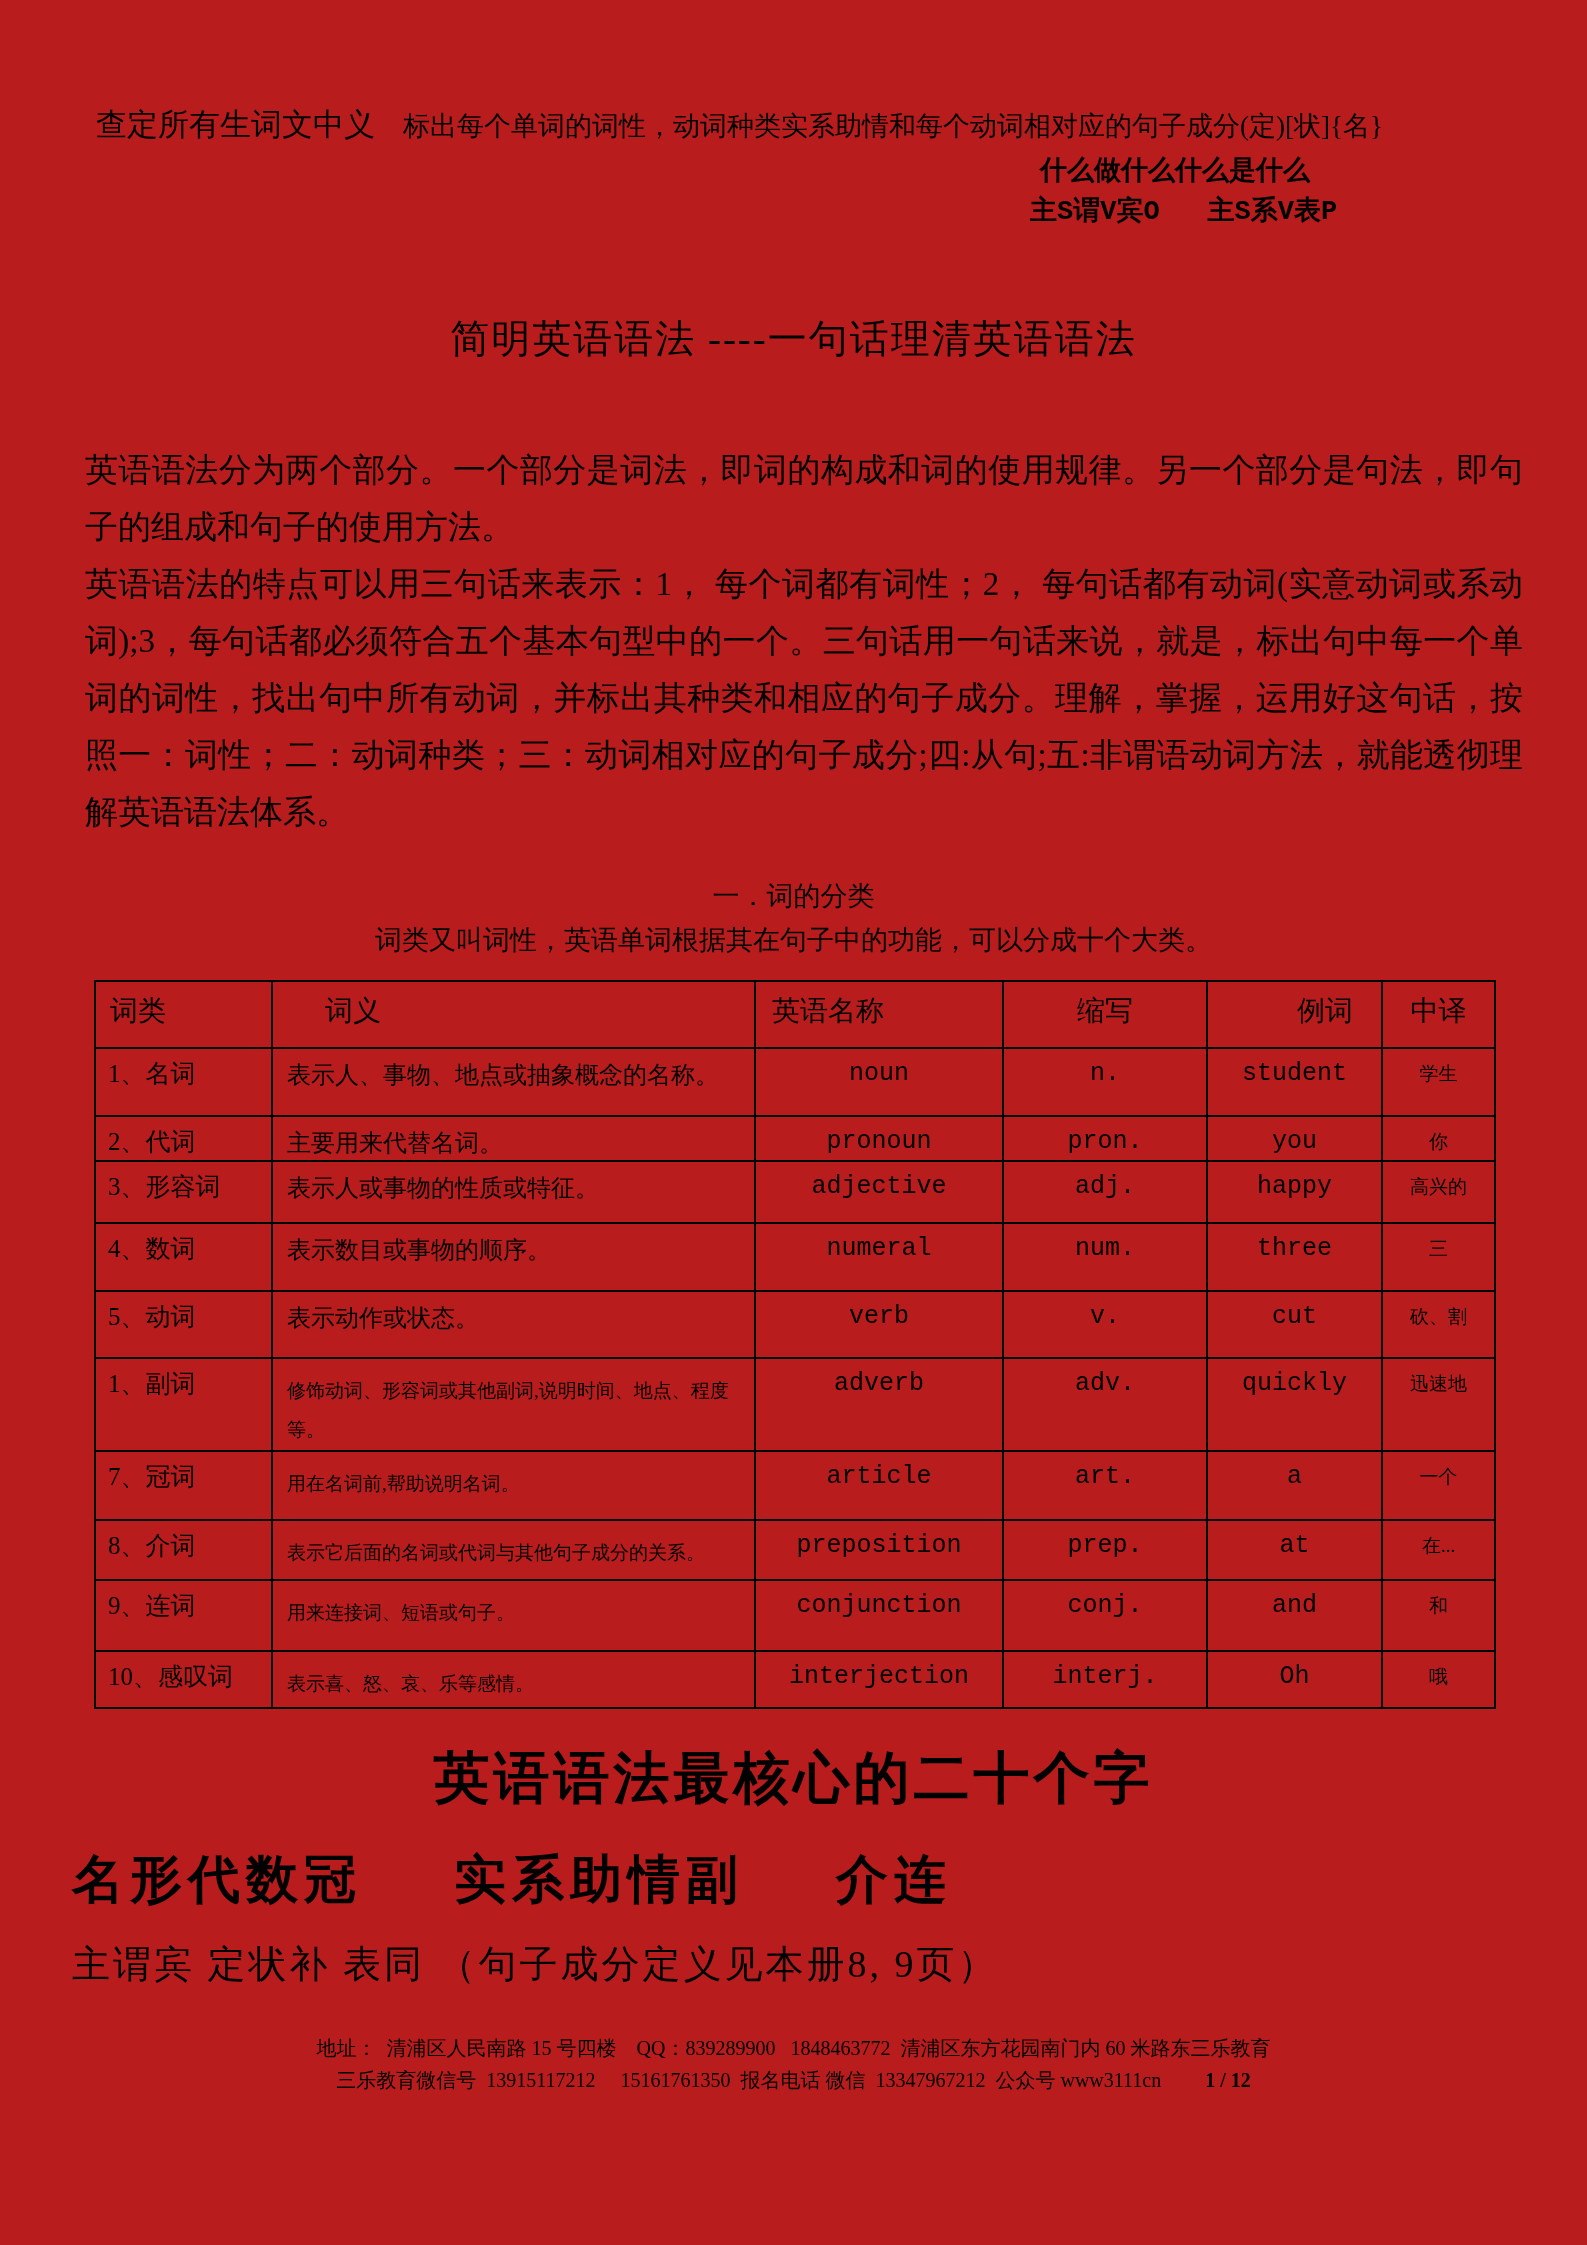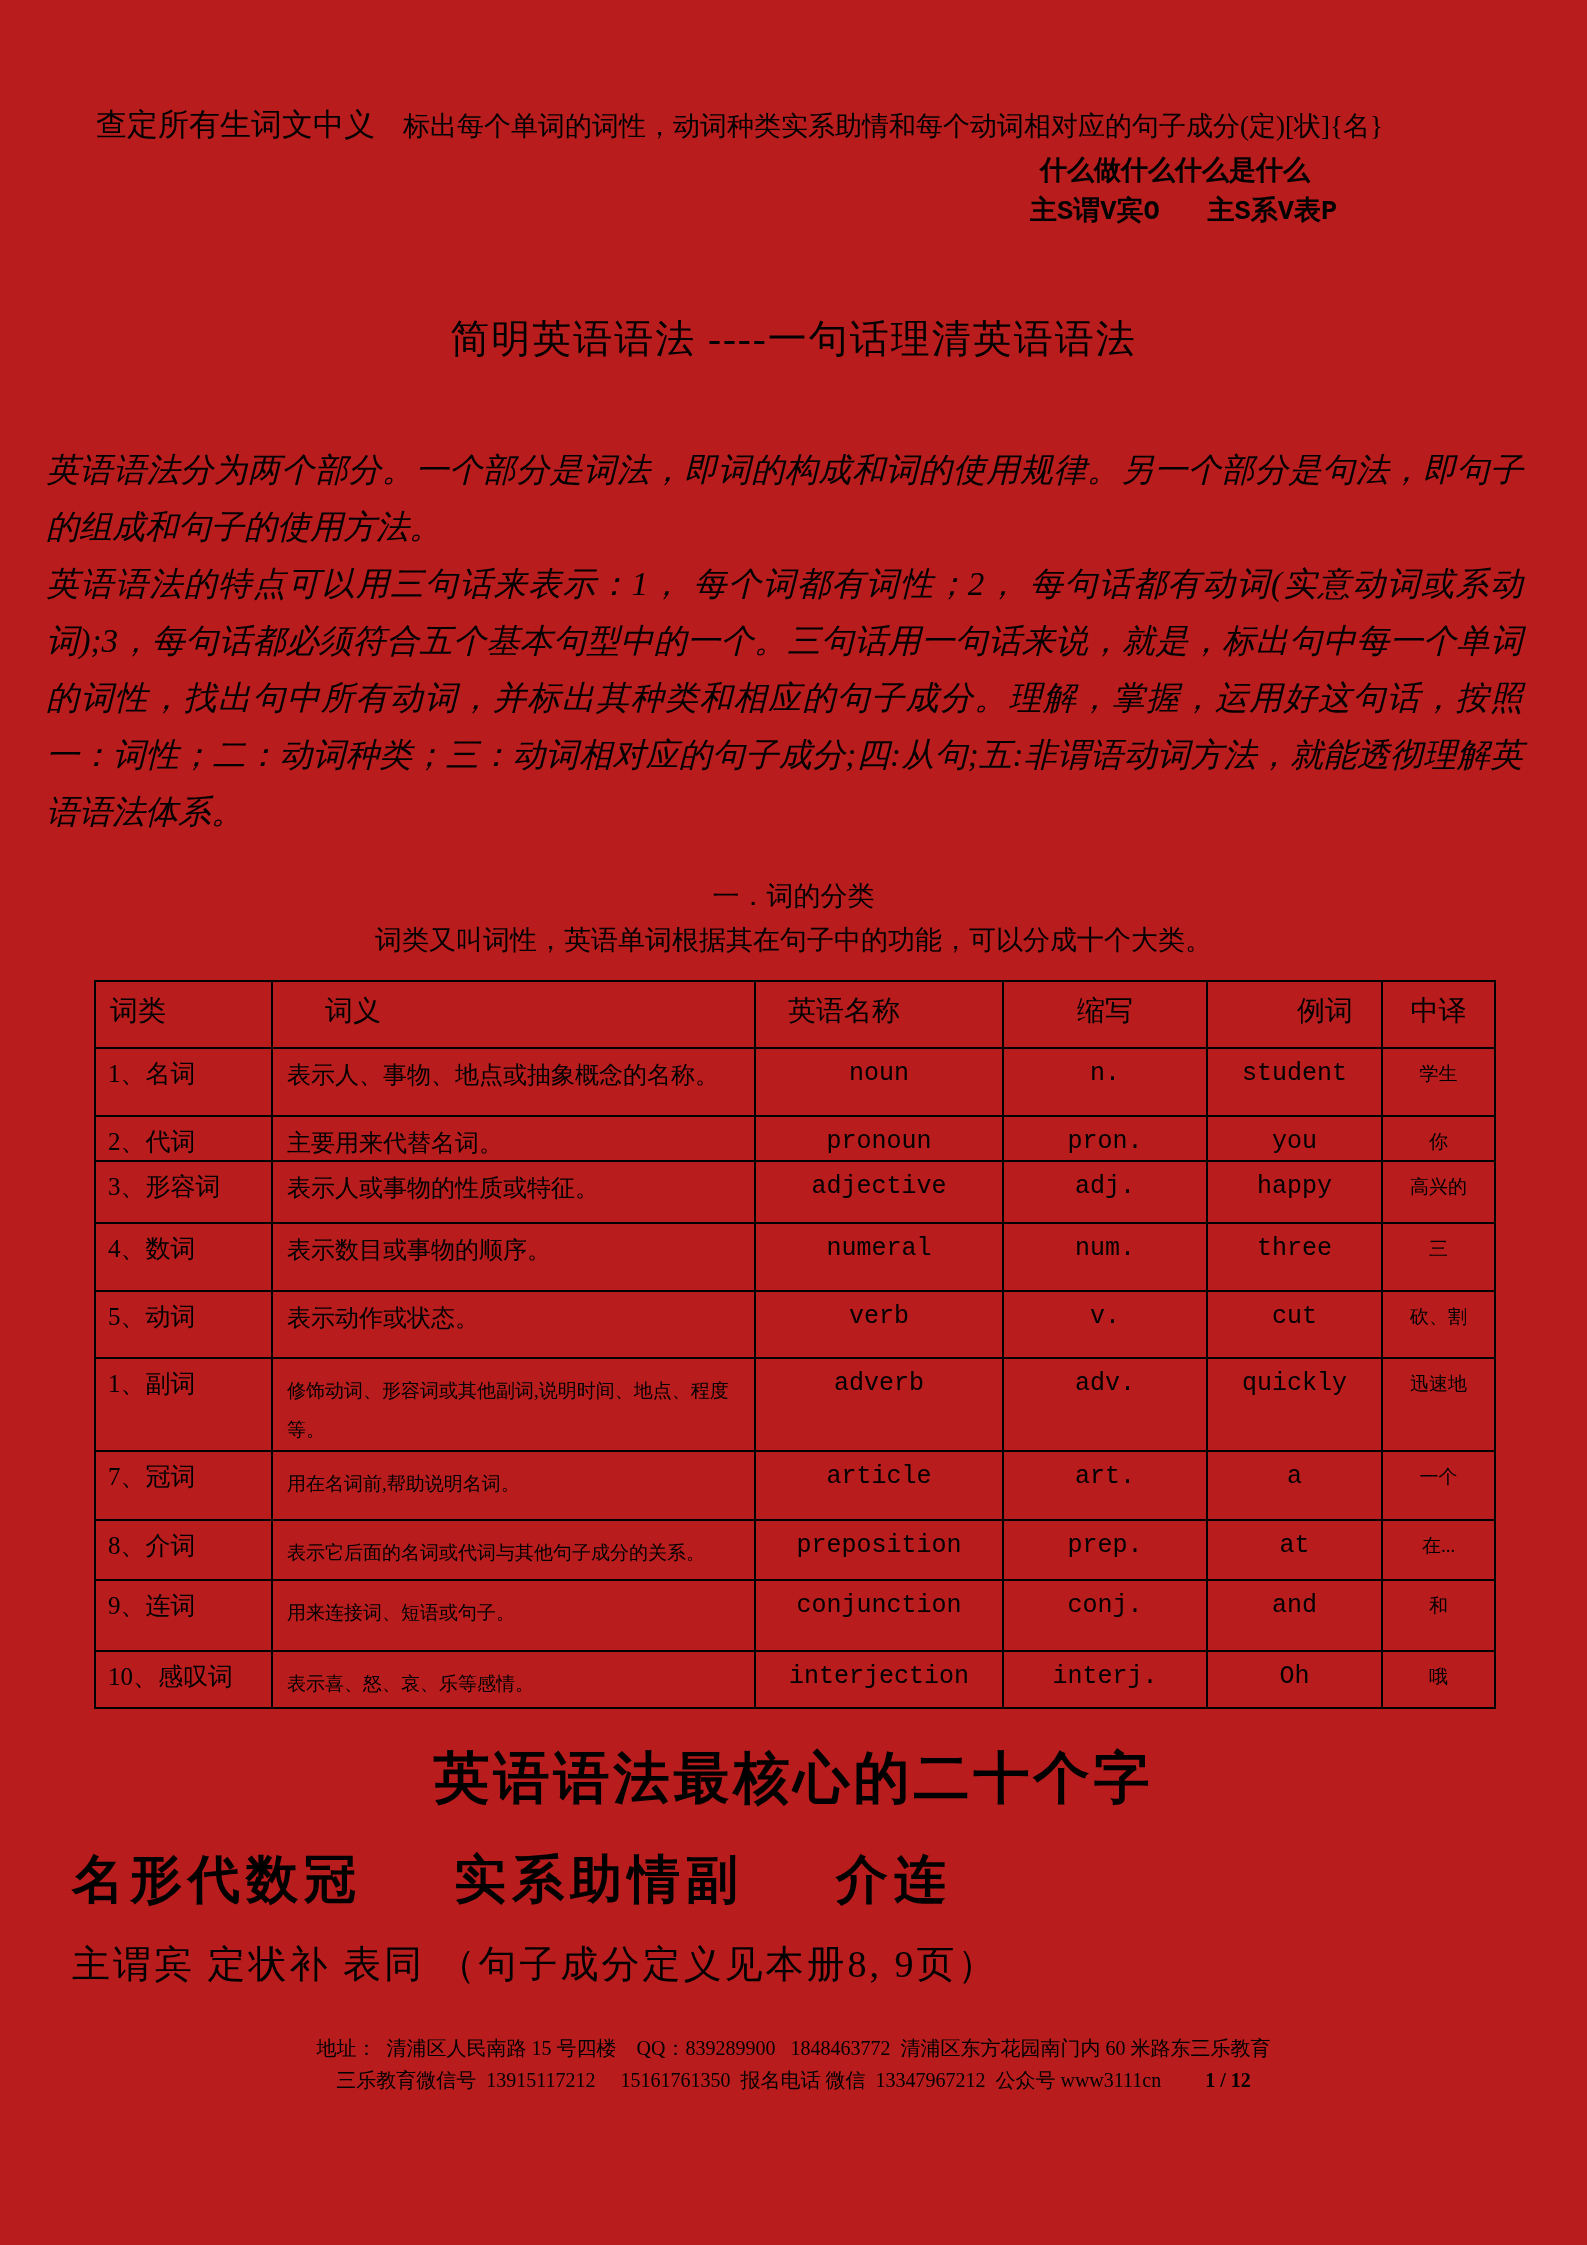--- a/index.html
+++ b/index.html
@@ -11,33 +11,33 @@
   
   .annotation { padding-top:104px; padding-left:96px; }
   .ann-line1 { font-size:27px; white-space:nowrap; }
   .ann-line1 .big { font-size:31px; margin-right:28px; }
   .ann-sub { display:flex; font-weight:bold; font-size:27px; white-space:nowrap; }
   .ann-sub.l2 { margin-left:944px; margin-top:6px; }
   .ann-sub.l3 { margin-left:934px; gap:48px; margin-top:4px;font-family:Liberation Mono, monospace; }
   
   .title { margin:84px 0 0 0; text-align:center; font-weight:normal; font-size:39px; letter-spacing:2px; }
   
-  .body-text { margin:76px 64px 0 46px; font-size:33px; line-height:1.73; text-align:justify;font-style:italic; }
+  .body-text { margin:76px 64px 0 85px; font-size:33px; line-height:1.73; text-align:justify; }
   .body-text p { margin:0; }
   
   .sec-h   { margin-top:36px; text-align:center; font-size:27px; }
   .sec-sub { margin-top:8px;  text-align:center; font-size:27px; }
   
   table { border-collapse:collapse; table-layout:fixed; width:1400px; margin:22px 0 0 94px; }
   th,td { border:2px solid #000; vertical-align:top; box-sizing:border-box; overflow:hidden; }
   thead tr { height:67px; }
   thead th { font-weight:normal; font-size:28px; padding-top:10px; }
   th.c-cls { text-align:left;  padding-left:14px; }
   th.c-def { text-align:left;  padding-left:52px; }
-  th.c-eng { text-align:left;  padding-left:32px; }
+  th.c-eng { text-align:left;  padding-left:16px; }
   th.c-abbr{ text-align:center; }
   th.c-ex  { text-align:right; padding-right:28px; }
   th.c-cn  { text-align:center; }
   td.cls { font-size:25px; padding:8px 4px 0 12px; white-space:nowrap; }
   td.def { font-size:24px; padding:10px 10px 0 14px; }
   td.def.small { font-size:19px; line-height:2.1; padding-top:12px; }
   td.mono { font-family:"Liberation Mono","DejaVu Sans Mono",monospace; font-size:25px; text-align:center; padding-top:10px; }
   td.cn { font-size:19px; text-align:center; padding-top:12px; }
   tbody tr:nth-child(1) { height:68px; }
   tbody tr:nth-child(2) { height:45px; }

